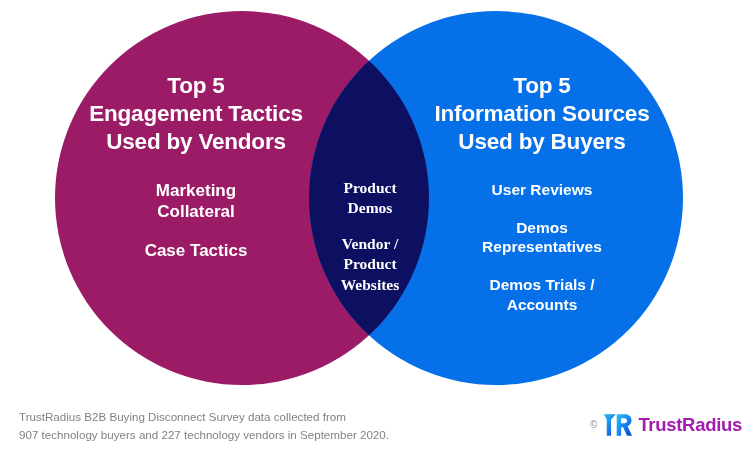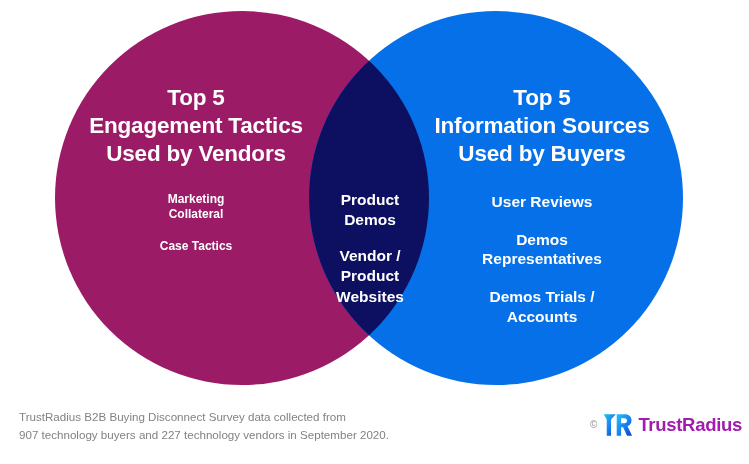--- a/index.html
+++ b/index.html
@@ -22,21 +22,21 @@
     position: absolute;
     left: 0;
     top: 0;
     width: 749px;
     height: 464px;
   }
   
   .text-layer {
     position: absolute;
     left: 0;
-    top: 12px;
+    top: 0;
     width: 749px;
     height: 380px;
     pointer-events: none;
   }
   .panel {
     position: absolute;
     text-align: center;
     color: #ffffff;
     pointer-events: auto;
   }
@@ -62,21 +62,21 @@
     top: 72px;
     width: 236px;
   }
   #panel-left .title {
     font-size: 22.5px;
   }
   #panel-left .items {
     margin-top: 24px;
   }
   #panel-left .items li {
-    font-size: 12px;
+    font-size: 17px;
     line-height: 1.28;
     margin-bottom: 17px;
   }
   #panel-left .items li:last-child { margin-bottom: 0; }
 
   
   #panel-right {
     left: 424px;
     top: 72px;
     width: 236px;
@@ -93,20 +93,21 @@
     line-height: 1.28;
     margin-bottom: 18px;
   }
   #panel-right .items li:last-child { margin-bottom: 0; }
 
   
   #panel-center {
     left: 313px;
     top: 178px;
     width: 114px;
+    font-family: Liberation Serif, serif;
   }
   #panel-center .items li {
     font-size: 15.5px;
     line-height: 1.3;
     margin-bottom: 16px;
   }
   #panel-center .items li:last-child { margin-bottom: 4px; }
 
   
   .footer {

